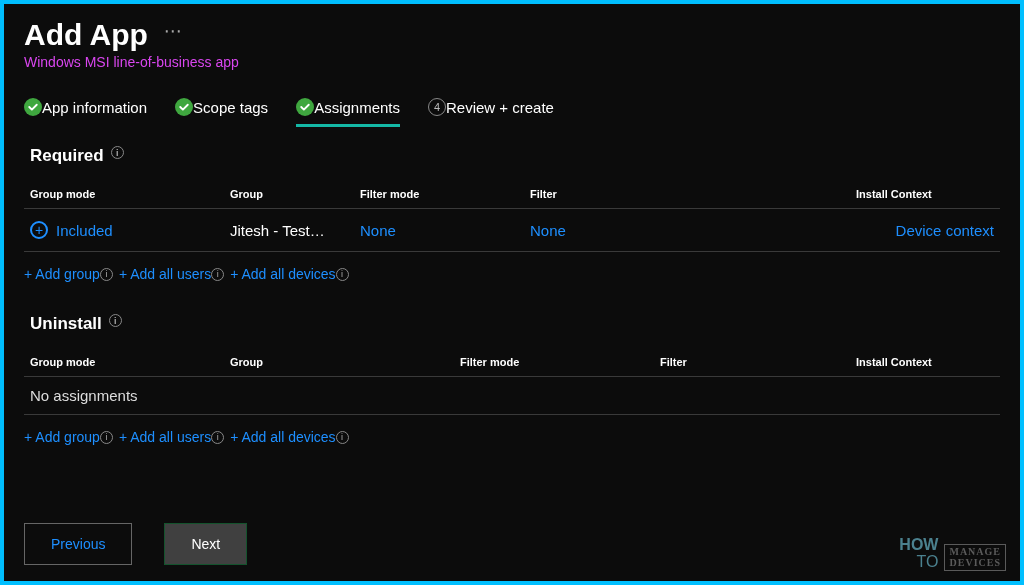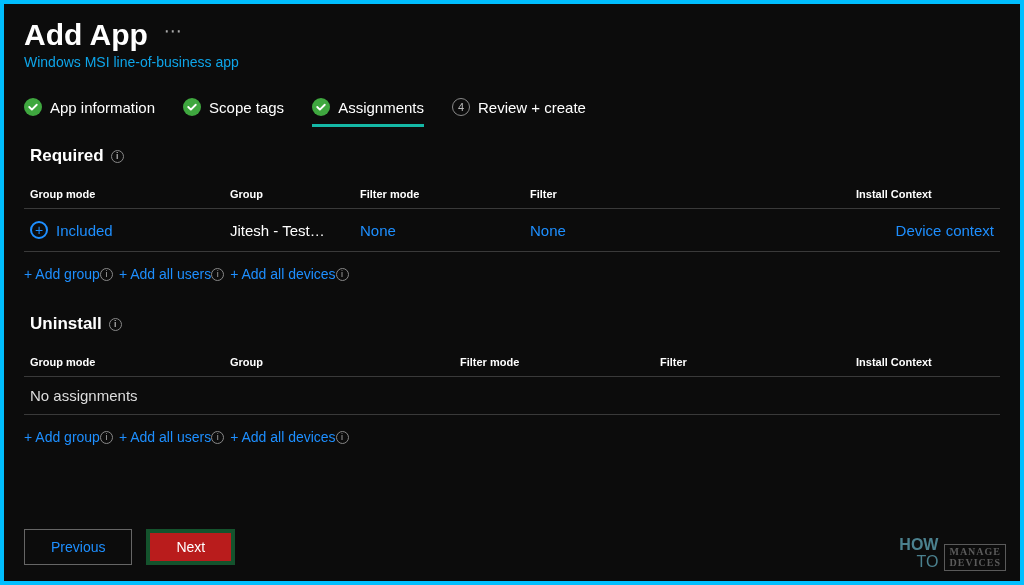--- a/index.html
+++ b/index.html
@@ -15,36 +15,36 @@
   .panel {
     position: absolute;
     top: 4px; left: 4px; right: 4px; bottom: 4px;
     background: #0c0c0c;
     padding: 14px 20px 18px 20px;
     overflow: hidden;
   }
   .header-row { display: flex; align-items: center; gap: 16px; }
   .page-title { font-size: 30px; font-weight: 700; color: #fff; }
   .ellipsis { color: #aaa; font-size: 18px; letter-spacing: 2px; position: relative; top: -4px; }
-  .subtitle { color: #0ea5e9; font-size: 14px; margin-top: 2px; }
+  .subtitle { color: #d946ef; font-size: 14px; margin-top: 2px; }
 
   .tabs { display: flex; gap: 28px; margin-top: 28px; }
-  .tab { display: flex; align-items: center; gap: 8px; padding-bottom: 8px; font-size: 15px; cursor: pointer; color: #fff; }
+  .tab { display: flex; align-items: center; padding-bottom: 8px; font-size: 15px; cursor: pointer; color: #fff; }
   .tab-active { border-bottom: 3px solid #14b8a6; margin-bottom: -3px; font-weight: 500; }
   .check-icon {
     width: 18px; height: 18px; border-radius: 50%; background: #3fa73f;
     display: inline-flex; align-items: center; justify-content: center;
   }
   .check-icon svg { width: 12px; height: 12px; }
   .num-icon {
     width: 18px; height: 18px; border-radius: 50%; border: 1px solid #888; color: #bbb;
     display: inline-flex; align-items: center; justify-content: center; font-size: 11px;
   }
 
-  .section-title { font-weight: 600; font-size: 17px; display: flex; align-items: center; gap: 7px; }
+  .section-title { font-weight: 600; font-size: 17px; display: flex; align-items: flex-start; gap: 7px; }
   .section-required { margin-top: 22px; margin-left: 6px; }
   .info-icon { width: 13px; height: 13px; border: 1px solid #888; border-radius: 50%; display:inline-flex; align-items:center; justify-content:center; font-size:9px; color:#aaa; }
 
   .tbl { width: 100%; border-collapse: collapse; margin-top: 14px; }
   .tbl th { text-align: left; font-weight: 700; font-size: 11px; padding: 8px 6px; border-bottom: 1px solid #3a3a3a; }
   .tbl td { padding: 12px 6px; border-bottom: 1px solid #3a3a3a; font-size: 15px; }
   .th-right, .td-right { text-align: right; }
   .link { color: #1e8fff; cursor: pointer; }
   .group-mode-cell { display: flex; align-items: center; gap: 8px; }
   .plus-icon {
@@ -52,23 +52,23 @@
     display: inline-flex; align-items: center; justify-content: center; color: #1e8fff; font-size: 14px; line-height: 1;
   }
 
   .add-row { display: flex; gap: 6px; align-items: center; margin-top: 14px; font-size: 14px; flex-wrap: wrap; }
   .add-link { color: #1e8fff; cursor: pointer; display: inline-flex; align-items: center; gap: 0; }
 
   .section-uninstall { margin-top: 32px; margin-left: 6px; }
   .no-assign { padding: 10px 6px; border-bottom: 1px solid #3a3a3a; font-size: 15px; color: #ddd; }
 
   .footer { position: absolute; bottom: 16px; left: 20px; display: flex; gap: 14px; }
-  .btn { font-size: 14px; padding: 6px 26px; cursor: pointer; }
+  .btn { font-size: 14px; padding: 12px 26px; cursor: pointer; }
   .btn-secondary { background: #0c0c0c; color: #1e8fff; border: 1px solid #666; }
-  .btn-primary { background: #b91c1c; color: #fff; border: 4px solid #14532d; }
+  .btn-primary { background: #404040; color: #fff; border: 1px solid #14532d; margin-left: 18px; }
 
   .watermark {
     position: absolute; right: 14px; bottom: 10px;
     color: #6e6e6e; font-size: 10px; line-height: 1.05;
     text-align: right; letter-spacing: 1px;
     display: flex; gap: 6px; align-items: flex-end;
     opacity: 0.8;
   }
   .wm-how { font-size: 16px; font-weight: 800; color: #5b9fb0; letter-spacing: 0; text-align: center; }
   .wm-to { font-size: 16px; font-weight: 400; color: #5b9fb0; letter-spacing: 0; }

